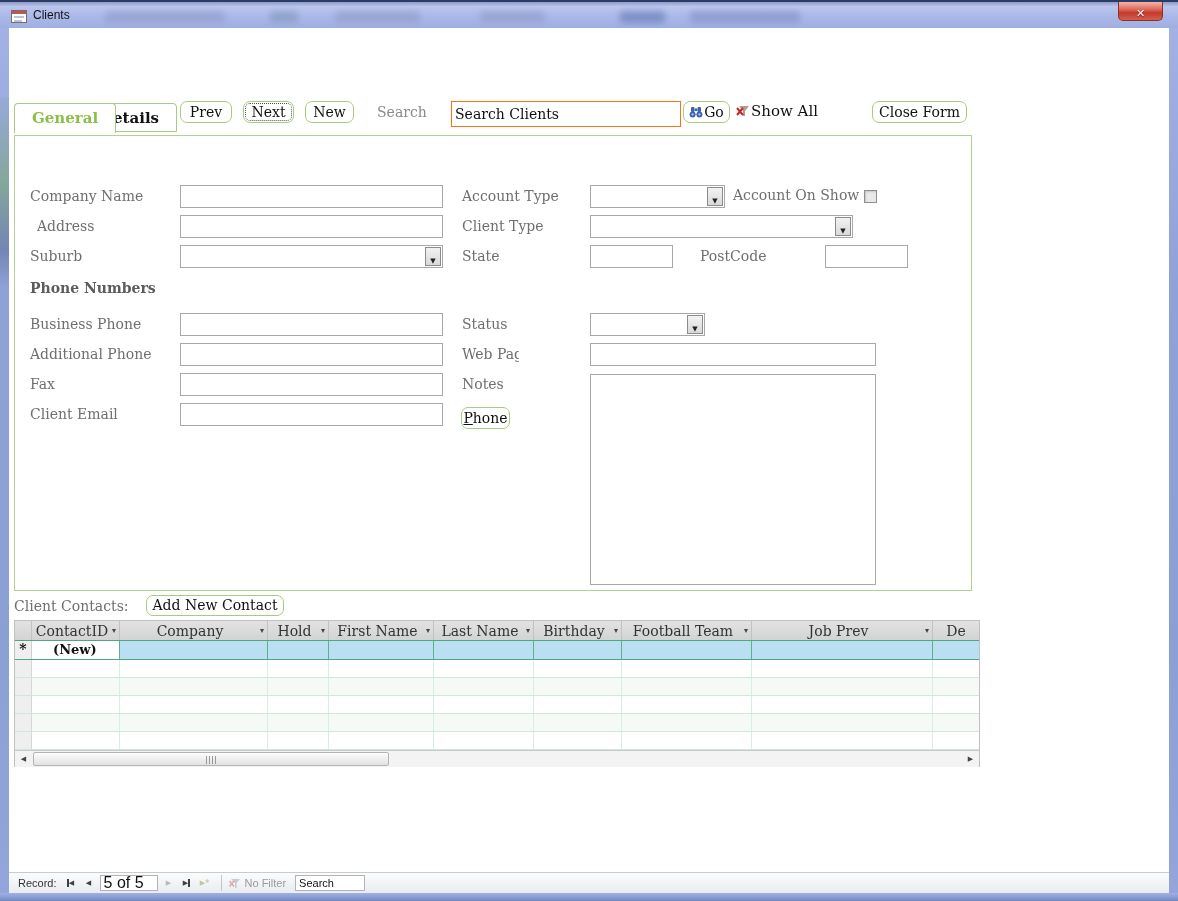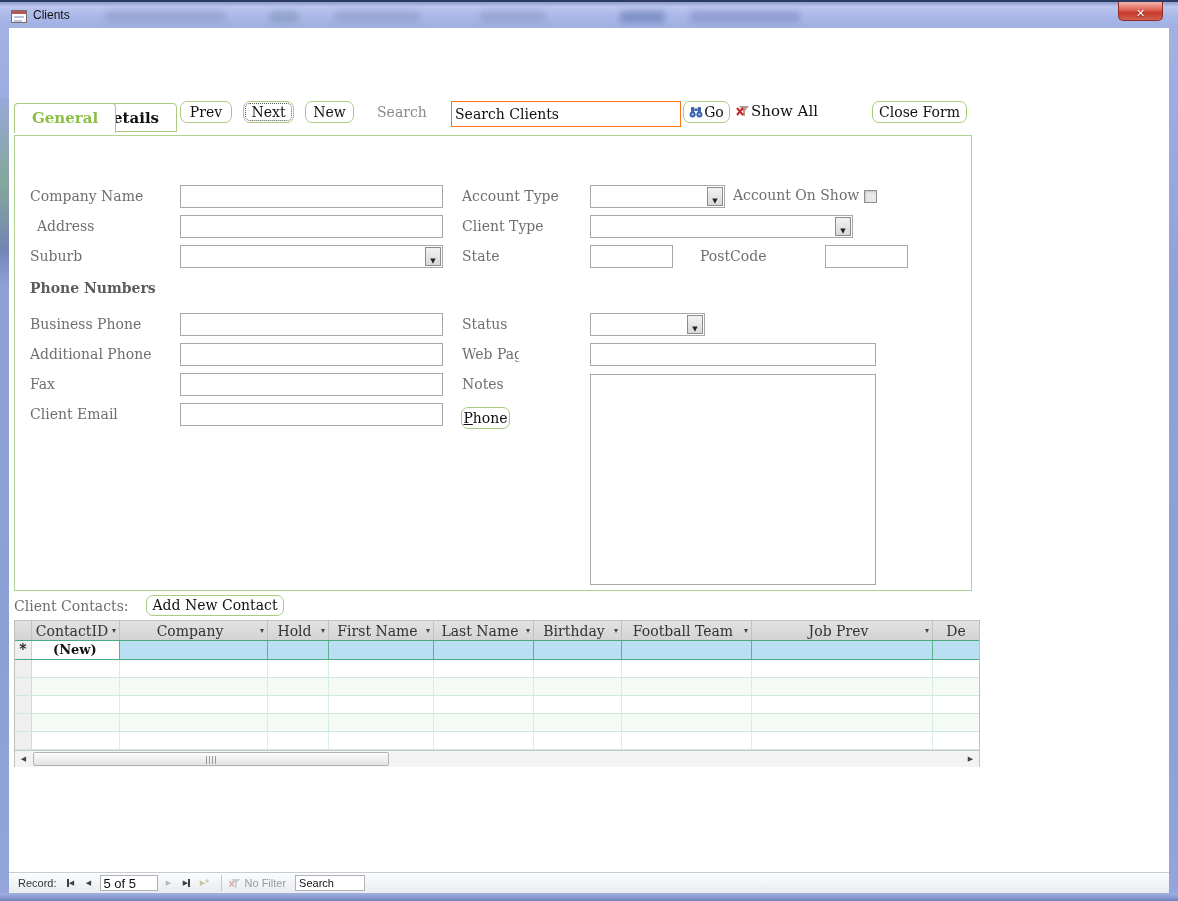--- a/index.html
+++ b/index.html
@@ -112,21 +112,21 @@
     background:linear-gradient(180deg,#fbfcfd,#e8ecf0); border-top:1px solid #c8ccd1;
     font-family:"Liberation Sans",sans-serif; font-size:11px; color:#333; display:flex; align-items:center; }
   .sb-record { margin-left:9px; margin-right:5px; }
   .navbtn { width:18px; height:16px; display:flex; align-items:center; justify-content:center; color:#3f3f3f; }
   .navbtn .tri { font-family:"DejaVu Sans",sans-serif; font-size:7px; }
   .navbtn .bar { display:inline-block; width:2px; height:8px; background:currentColor; }
   .navbtn.dis { color:#b8b8b8; }
   .navbtn.newrec { color:#c9c39a; }
   .navbtn .star { font-size:11px; line-height:6px; }
   .rec-count { width:58px; height:16px; border:1px solid #b0b4b8; background:#fff; font-family:"Liberation Sans",sans-serif;
-    font-size:13px; padding:0 3px; margin:0 2px; color:#111; }
+    font-size:16px; padding:0 3px; margin:0 2px; color:#111; }
   .sb-sep { width:1px; height:16px; background:#c6c6c6; margin:0 7px; }
   .nofilter { display:flex; align-items:center; color:#9a9a9a; gap:4px; }
   .sb-search { width:70px; height:16px; border:1px solid #b0b4b8; background:#fff; font-family:"Liberation Sans",sans-serif;
     font-size:11px; padding:0 3px; margin-left:9px; color:#111; }
 </style>
 </head>
 <body>
 
 <div class="app">
 

